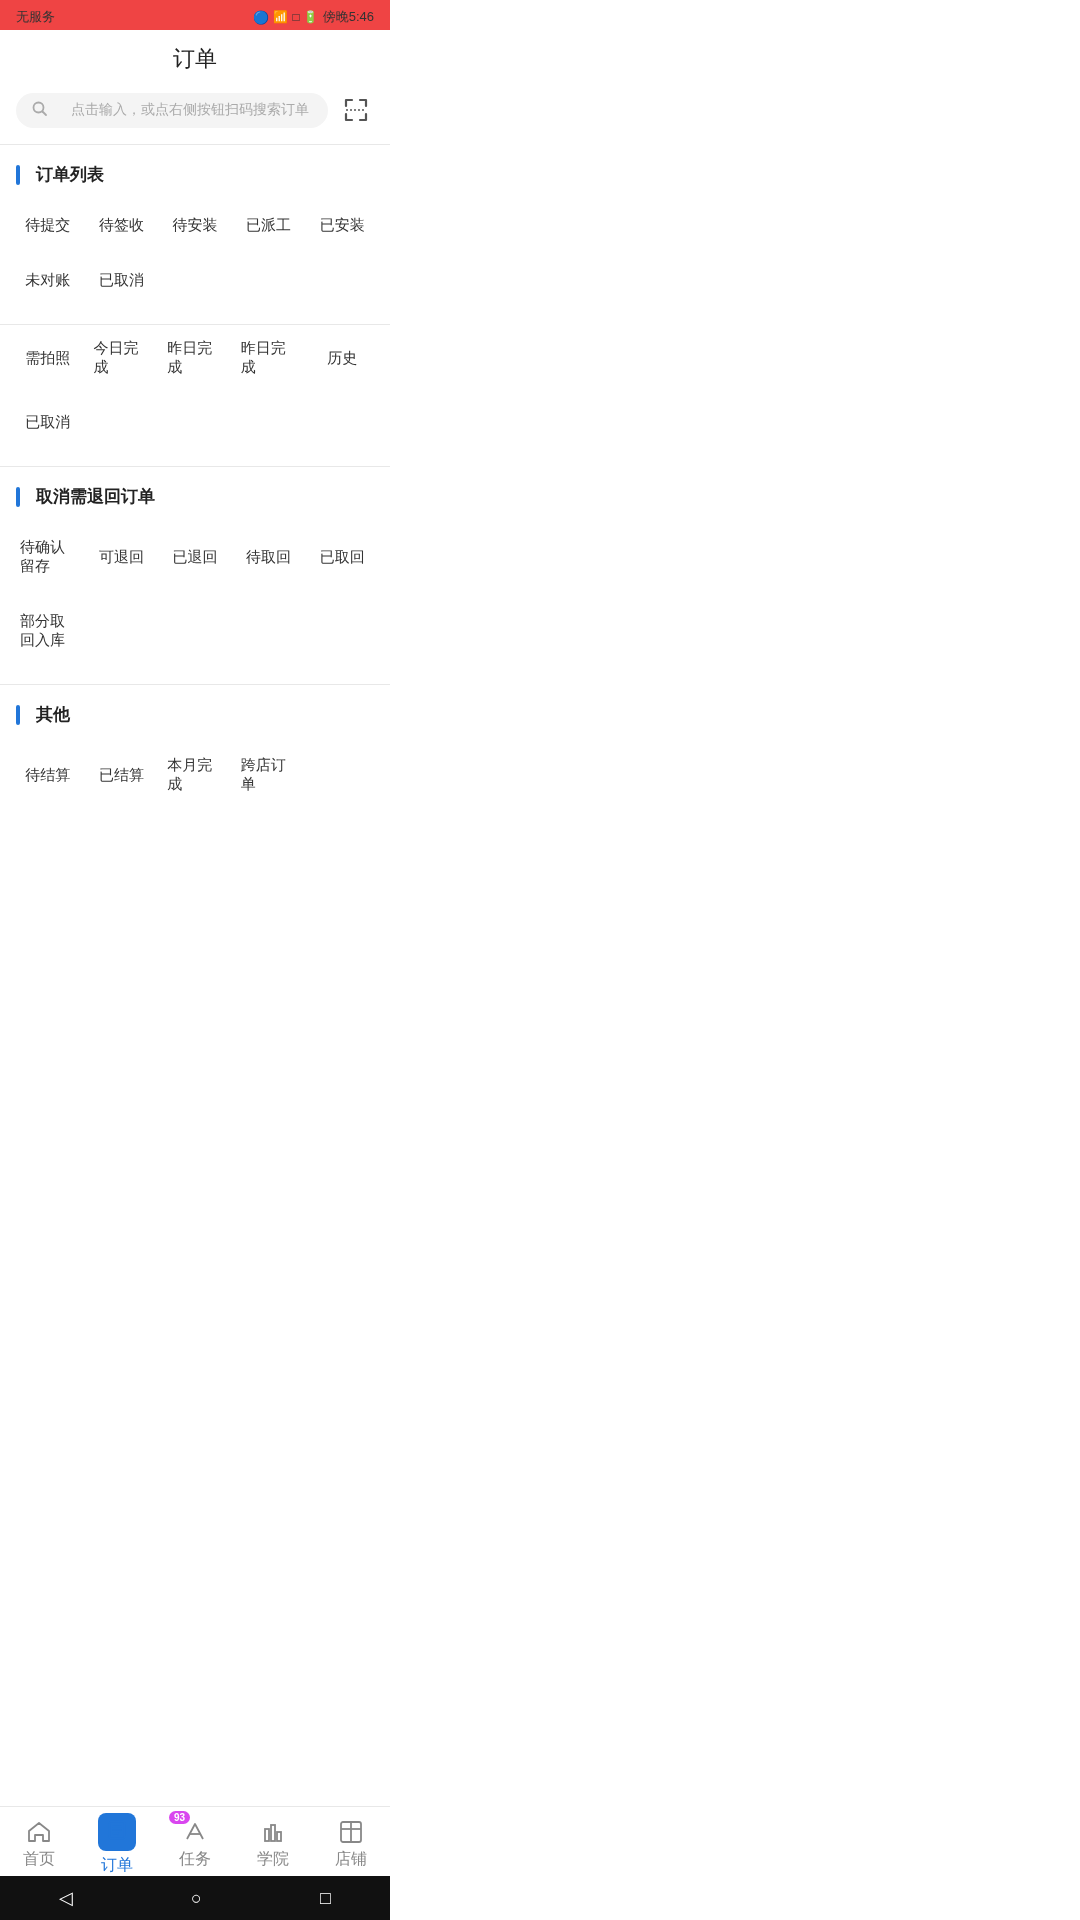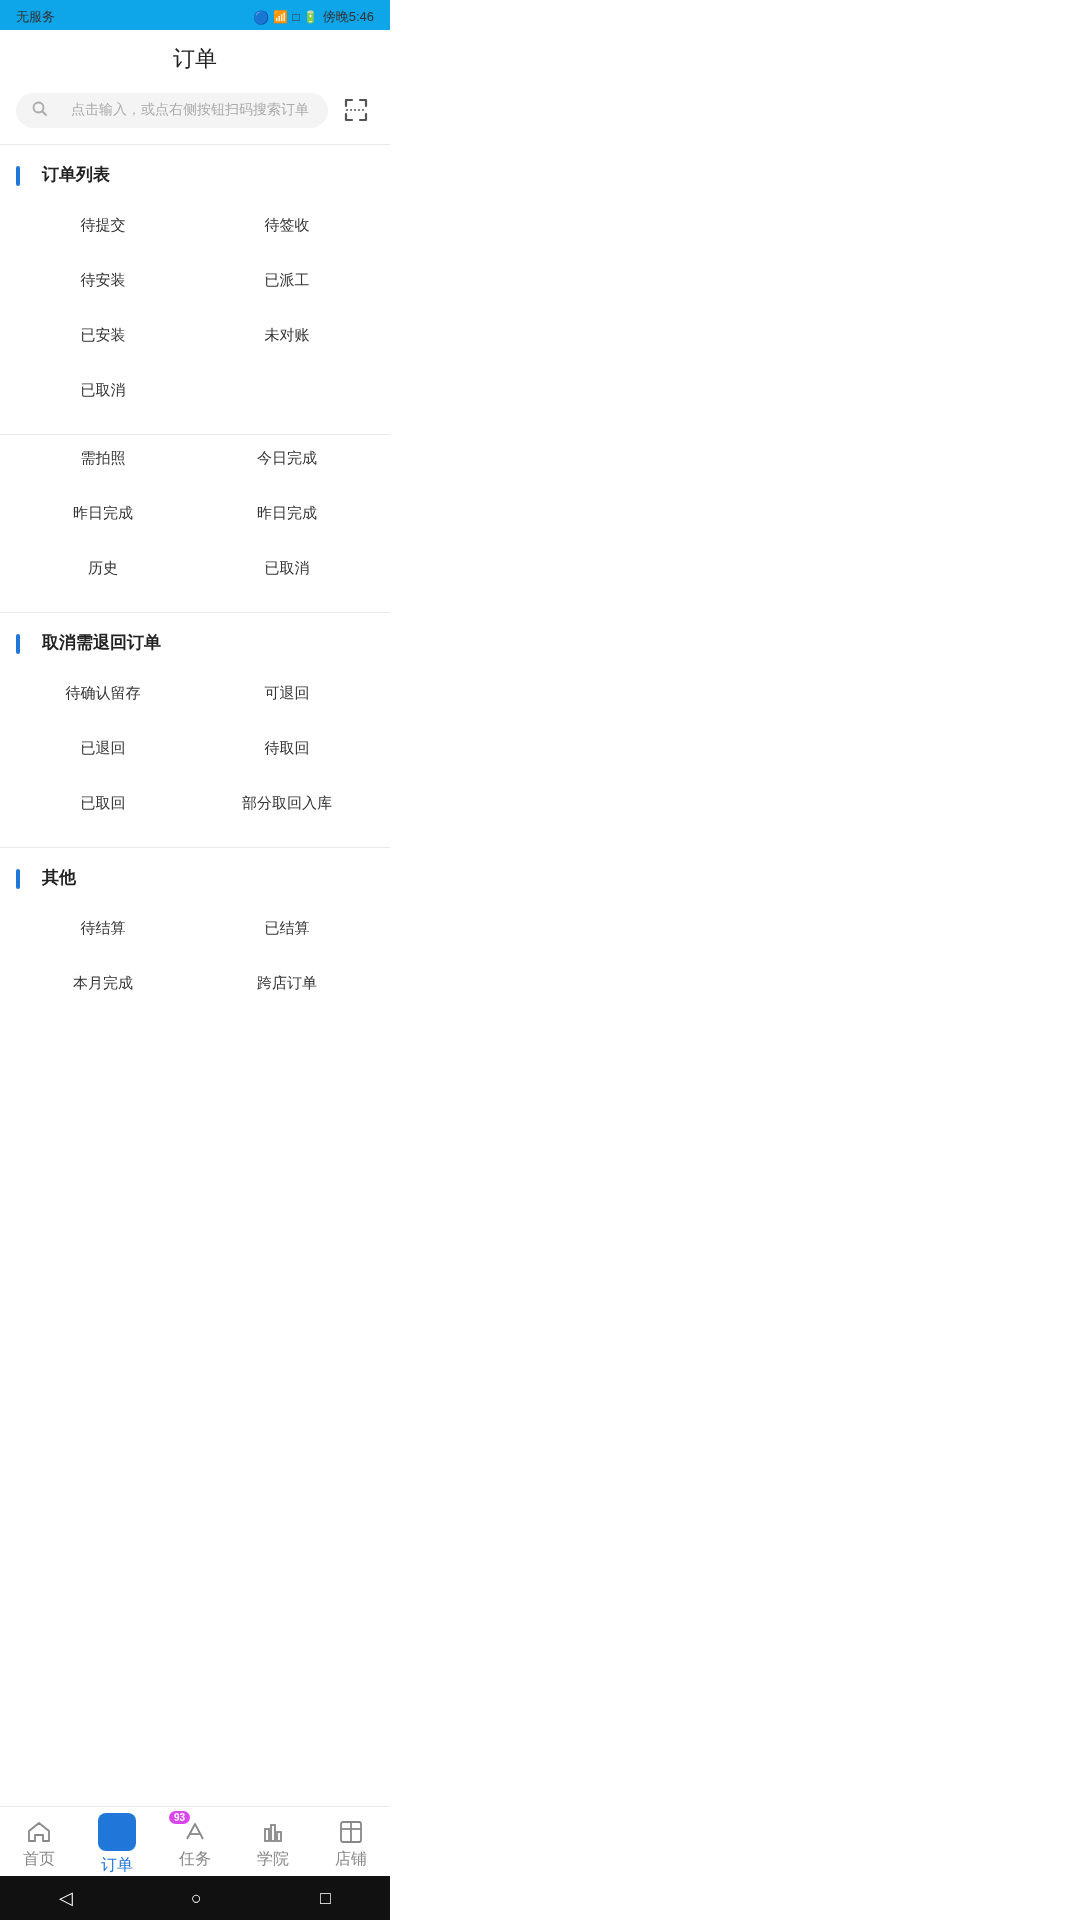--- a/index.html
+++ b/index.html
@@ -15,21 +15,21 @@
     }
 
     
     .status-bar {
       display: flex;
       justify-content: space-between;
       align-items: center;
       padding: 8px 16px 4px;
       font-size: 13px;
       color: #333;
-      background: #0ea5e9;
+      background: #ef4444;
       gap: 26px;
     }
     .status-right {
       display: flex;
       align-items: center;
       gap: 4px;
       font-size: 13px;
     }
 
     
@@ -81,40 +81,40 @@
       background: #e8e8e8;
       margin: 0;
     }
 
     
     .section {
       padding: 0 16px 20px;
     }
     .section-header {
       display: flex;
-      align-items: flex-end;
-      gap: 22px;
+      align-items: center;
+      gap: 16px;
       padding: 18px 0 16px;
     }
     .section-bar {
       width: 4px;
       height: 20px;
       background: #2176d9;
       border-radius: 2px;
     }
     .section-title {
       font-size: 17px;
       font-weight: 600;
       color: #222;
     }
 
     
     .items-grid {
       display: grid;
-      grid-template-columns: repeat(2, 1fr);
+      grid-template-columns: repeat(5, 1fr);
       gap: 8px 10px;
     }
     .grid-item {
       display: flex;
       align-items: center;
       justify-content: center;
       padding: 14px 4px;
       font-size: 15px;
       color: #333;
       cursor: pointer;

